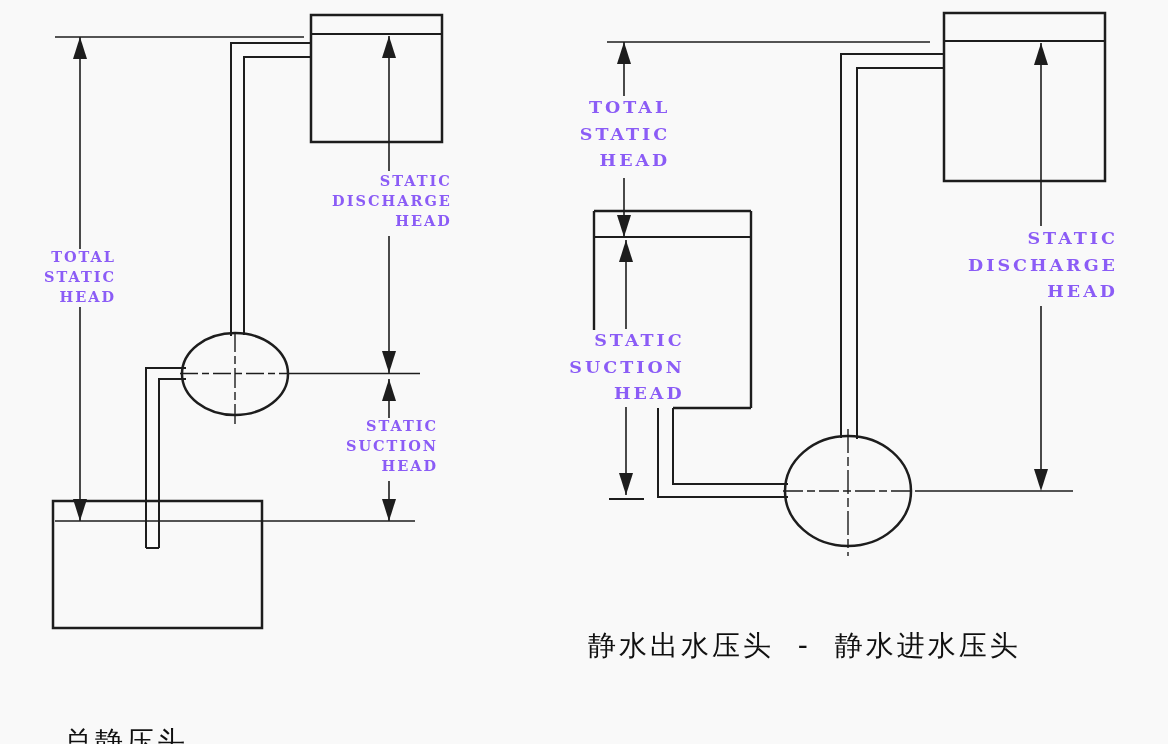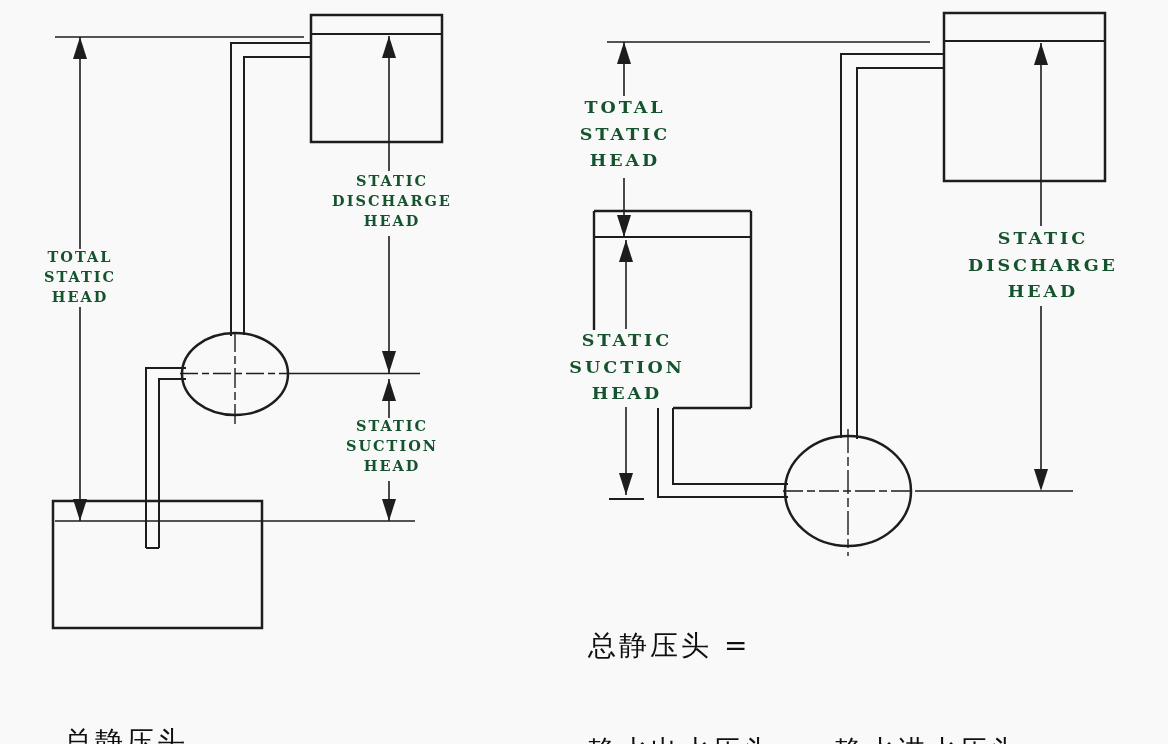--- a/index.html
+++ b/index.html
@@ -7,22 +7,22 @@
     width:1168px;height:744px;overflow:hidden;
     background:#f9f9f9;
     font-family:"DejaVu Sans","Liberation Sans",sans-serif;
   }
   #canvas{position:relative;width:1168px;height:744px;background:#f9f9f9;}
   #diagram-svg{position:absolute;left:0;top:0;}
 
   .dim-label{
     position:absolute;
     transform:translateX(-50%);
-    text-align:center;
-    color:#14532d;
+    text-align:right;
+    color:#8b5cf6;
     font-family:"DejaVu Serif","Liberation Serif",serif;
     font-weight:700;
     white-space:nowrap;
   }
   .dim-label span{display:block;}
   .dim-label.small{font-size:14.5px;line-height:20px;letter-spacing:2px;}
   .dim-label.large{font-size:17.5px;line-height:26.5px;letter-spacing:3px;}
 
   .caption{
     position:absolute;
@@ -158,17 +158,16 @@
     <span>DISCHARGE</span>
     <span>HEAD</span>
   </div>
 
   <div class="caption left-cap">
     <div>总静压头</div>
     
   </div>
 
   <div class="caption right-cap">
-    <div>总静压头 =</div>
     <div>静水出水压头  -  静水进水压头</div>
   </div>
 
 </div>
 
 </body></html>

